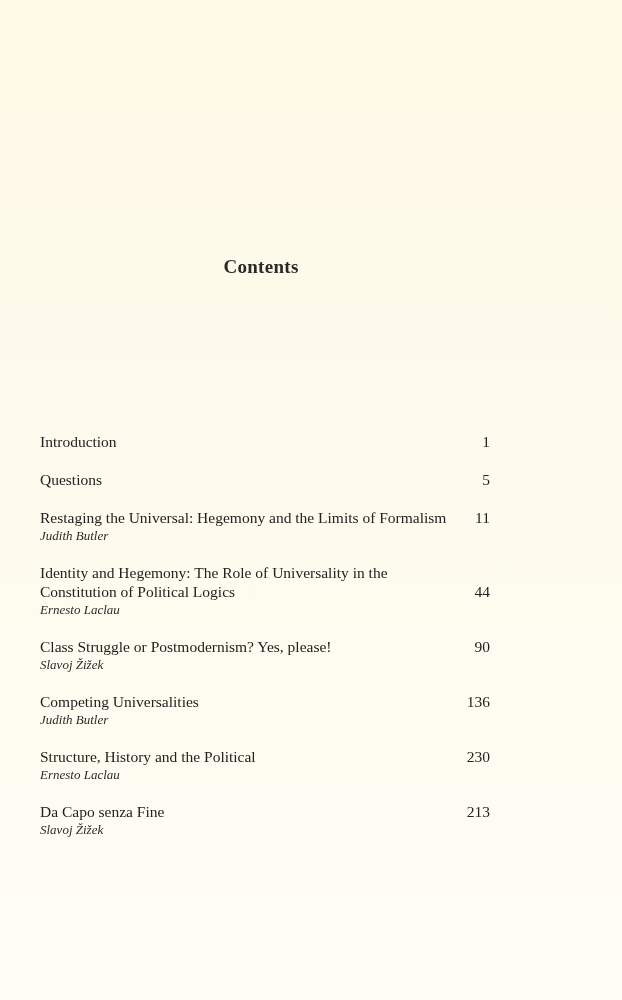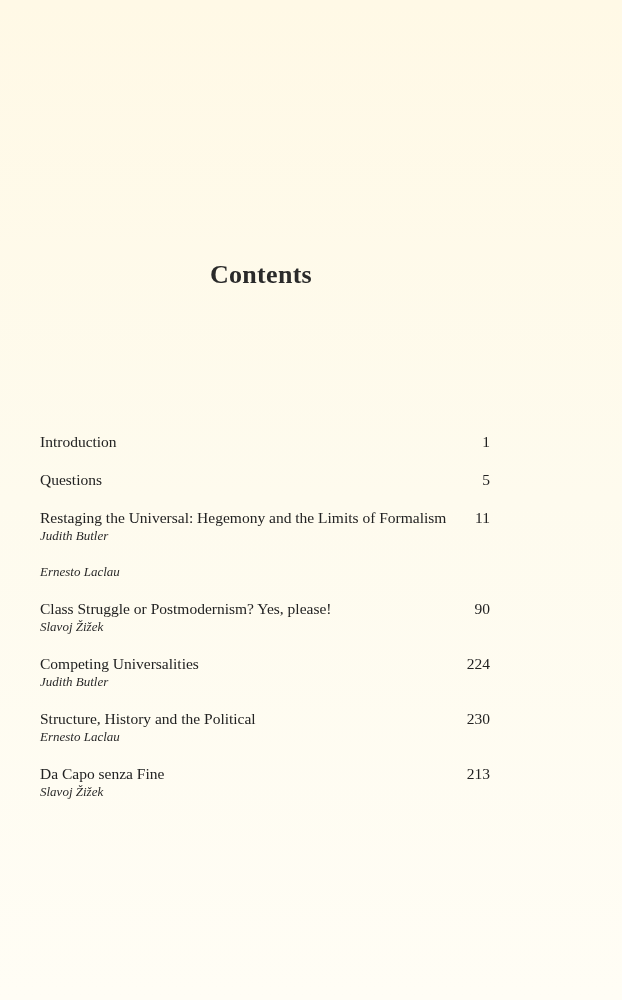--- a/index.html
+++ b/index.html
@@ -15,21 +15,21 @@
     overflow: hidden;
     font-family: "Liberation Serif", "DejaVu Serif", serif;
     color: #222;
   }
   .page-title {
     position: absolute;
     top: 243px;
     left: 0;
     width: 522px;
     text-align: center;
-    font-size: 26px;
+    font-size: 19px;
     letter-spacing: 0.3px;
     color: #2a2a2a;
   }
   .toc {
     position: absolute;
     left: 32px;
     top: 432px;
     width: 458px;
   }
   .entry {
@@ -90,35 +90,42 @@
 
   <div class="entry">
     <div class="entry-row">
       <div class="entry-title">Restaging the Universal: Hegemony and the Limits of Formalism</div>
       <div class="entry-page">11</div>
     </div>
     <div class="entry-author">Judith Butler</div>
   </div>
 
   <div class="entry">
+    <div class="entry-row">
+      <div class="entry-title title-lines">
+        <span>Identity and Hegemony: The Role of Universality in the</span>
+        <span>Constitution of Political Logics</span>
+      </div>
+      <div class="entry-page">44</div>
+    </div>
     <div class="entry-author">Ernesto Laclau</div>
   </div>
 
   <div class="entry">
     <div class="entry-row">
       <div class="entry-title">Class Struggle or Postmodernism? Yes, please!</div>
       <div class="entry-page">90</div>
     </div>
     <div class="entry-author">Slavoj Žižek</div>
   </div>
 
   <div class="entry">
     <div class="entry-row">
       <div class="entry-title">Competing Universalities</div>
-      <div class="entry-page">224</div>
+      <div class="entry-page">136</div>
     </div>
     <div class="entry-author">Judith Butler</div>
   </div>
 
   <div class="entry">
     <div class="entry-row">
       <div class="entry-title">Structure, History and the Political</div>
       <div class="entry-page">230</div>
     </div>
     <div class="entry-author">Ernesto Laclau</div>

